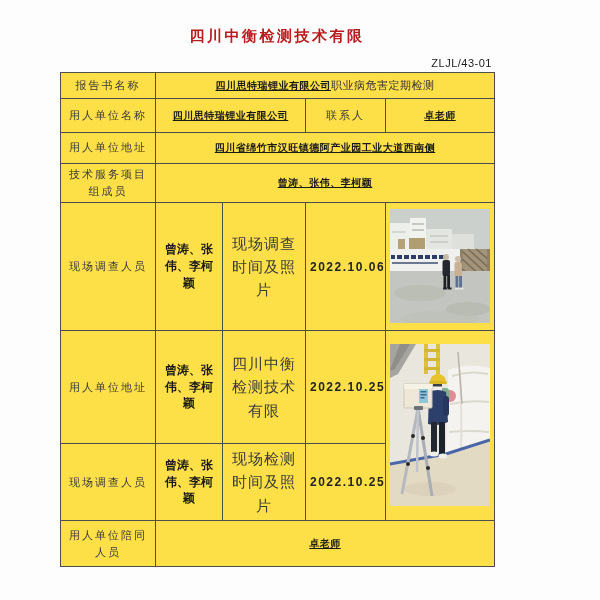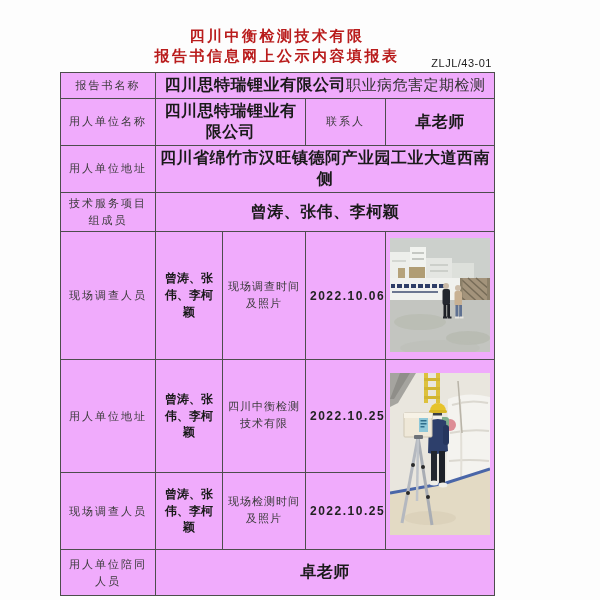--- a/index.html
+++ b/index.html
@@ -5,43 +5,42 @@
   * { margin:0; padding:0; box-sizing:border-box; }
   html,body { width:600px; height:600px; background:#ffffff; }
   body { font-family:"Liberation Sans", sans-serif; color:#2b2b2b; position:relative; }
   .page { position:absolute; inset:0; background:#fdfdfd; }
 
   .title-block { position:absolute; left:60px; top:26px; width:434px; text-align:center; }
   .title-line { font-size:15px; font-weight:bold; letter-spacing:2.5px; color:#b91c1c; line-height:20px; }
   .doc-number { position:absolute; right:2px; top:31px; font-size:11px; font-weight:normal; letter-spacing:0.5px; color:#1d1d1d; }
 
   table.form-table { position:absolute; left:60px; top:72px; width:434px; border-collapse:collapse; table-layout:fixed; }
-  td { border:1px solid #4d4d4d; text-align:center; vertical-align:middle; padding:2px 4px; font-size:11.5px; background:#f0abfc; }
+  td { border:1px solid #4d4d4d; text-align:center; vertical-align:middle; padding:2px 4px; font-size:11.5px; background:#fde047; }
   .lbl { font-size:11px; letter-spacing:2px; color:#3a3a3a; line-height:1.55; }
-  .val-bold { font-weight:bold; font-size:16px; color:#1a1a1a; letter-spacing:0.5px; }
-  .val-reg { font-size:15px; color:#333; letter-spacing:0.5px; }
+  .val-bold { font-weight:bold; font-size:10px; color:#1a1a1a; letter-spacing:0.5px;text-decoration:underline; }
+  .val-reg { font-size:11px; color:#333; letter-spacing:0.5px; }
   .members { font-weight:bold; font-size:12px; color:#1a1a1a; line-height:1.4; padding:0 7px; }
-  .time-lbl { font-size:11px; letter-spacing:1px; color:#3a3a3a; line-height:1.55;font-family:Liberation Mono, monospace; }
+  .time-lbl { font-size:15px; letter-spacing:1px; color:#3a3a3a; line-height:1.55; }
   .date { font-size:12px; font-weight:600; letter-spacing:1.5px; color:#222; }
 
   .r1 { height:26px; } .r2 { height:34px; } .r3 { height:31px; } .r4 { height:37px; }
   .r5 { height:128px; } .r6 { height:113px; } .r7 { height:77px; } .r8 { height:46px; }
 
   .photo-cell { padding:4px 3px; }
   .photo-frame { display:inline-block; line-height:0; }
   .photo-frame svg { display:block; }
 </style>
 </head>
 <body>
 
 <div class="page">
 
   <div class="title-block">
     <div class="title-line">四川中衡检测技术有限</div>
-    <div class="title-line">报告书信息网上公示内容填报表</div>
     <div class="doc-number">ZLJL/43-01</div>
   </div>
 
   <table class="form-table">
     <colgroup>
       <col style="width:95px">
         <col style="width:67px">
         <col style="width:83px">
         <col style="width:80px">
         <col style="width:109px">

